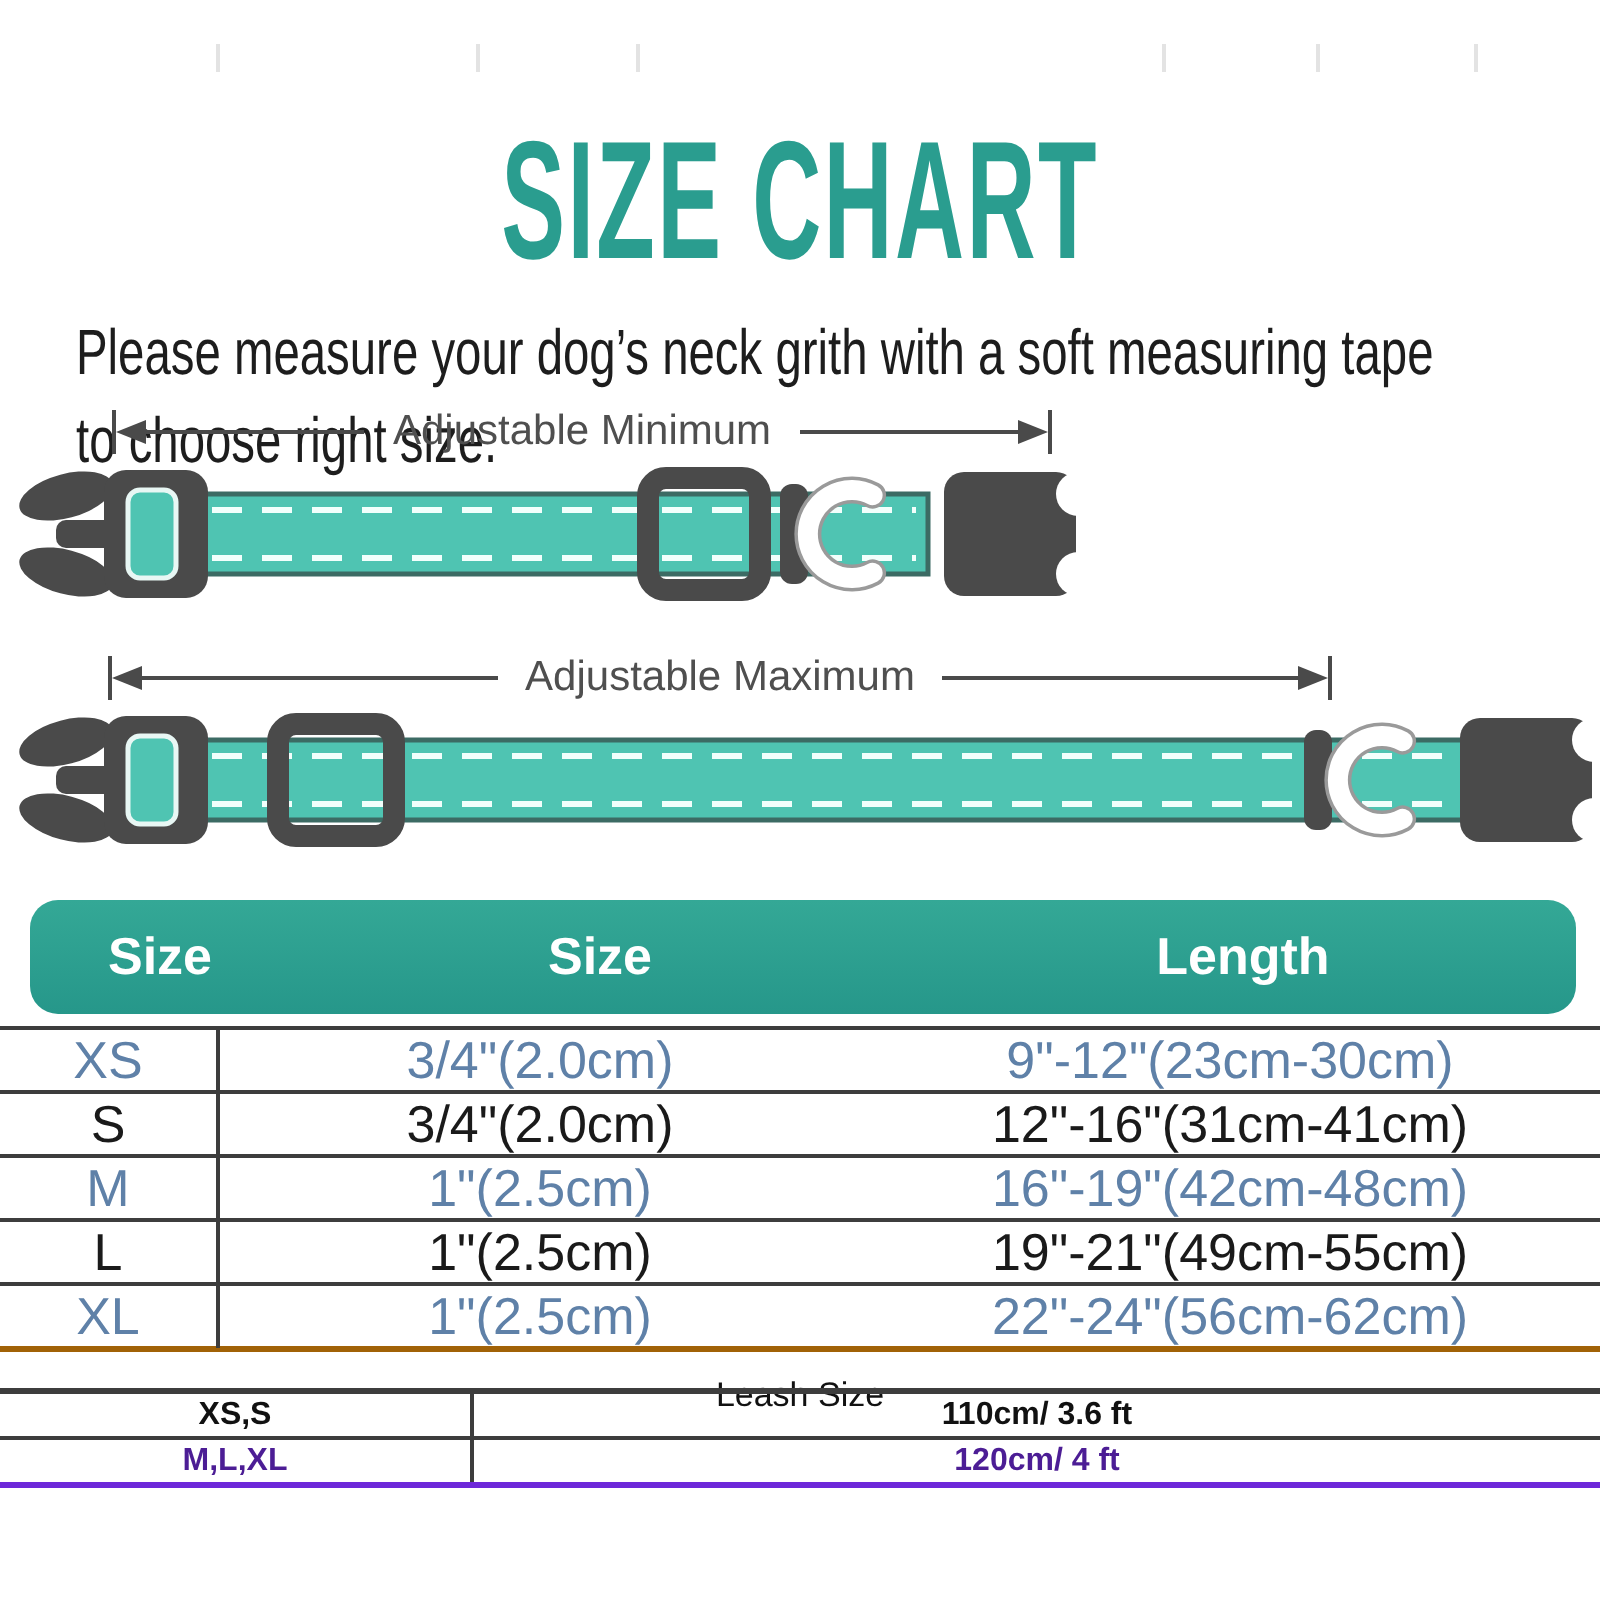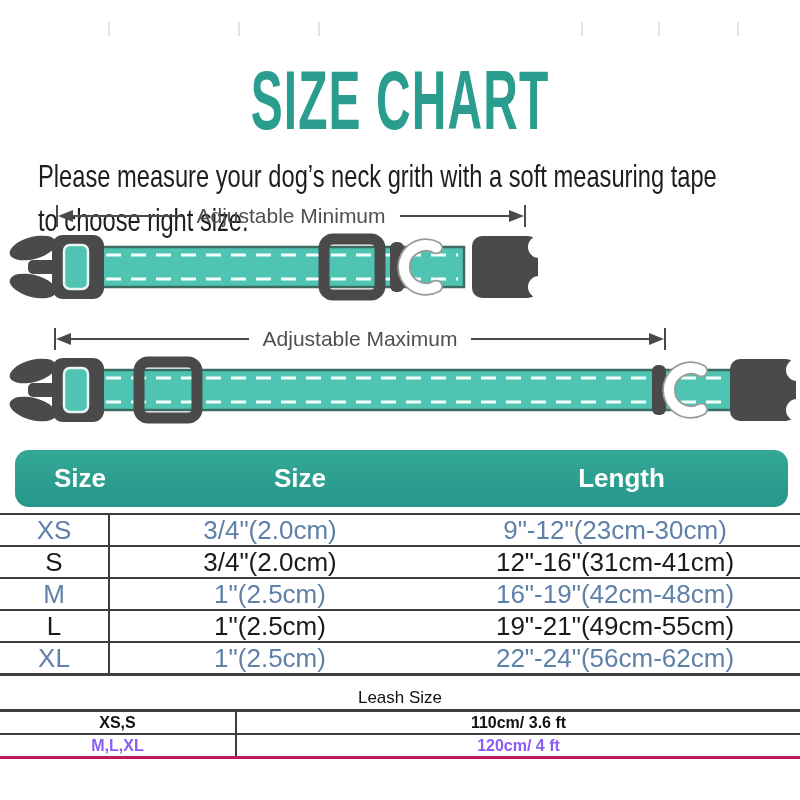--- a/index.html
+++ b/index.html
@@ -30,37 +30,37 @@
 
   
   .thead{position:absolute;left:15px;top:450px;width:773px;height:57px;border-radius:14px;
          background:linear-gradient(180deg,#34a896,#26978a);
          display:grid;grid-template-columns:130px 310px 1fr;align-items:center;
          color:#fff;font-size:26px;font-weight:bold;}
   .thead span{text-align:center;}
   .ctable{position:absolute;left:0;top:513px;width:800px;border-top:2px solid #3d3d3d;}
   .ctable .row{display:grid;grid-template-columns:110px 320px 370px;height:30px;
                border-bottom:2px solid #3d3d3d;align-items:center;text-align:center;font-size:26px;}
-  .ctable .row:last-child{border-bottom:3px solid #404040;}
+  .ctable .row:last-child{border-bottom:3px solid #a16207;}
   .ctable .cell-size{height:100%;display:flex;align-items:center;justify-content:center;
                      border-right:2px solid #3d3d3d;}
   .ctable .row.alt{color:#5f81a8;}
   .ctable .row.plain{color:#1a1a1a;}
 
   
   .leash-title{position:absolute;top:688px;left:0;width:800px;margin:0;text-align:center;
                font-size:17px;font-weight:normal;color:#111;}
-  .ltable{position:absolute;left:0;top:709px;width:800px;border-top:3px solid #3d3d3d;}
+  .ltable{position:absolute;left:0;top:694px;width:800px;border-top:3px solid #3d3d3d;}
   .ltable .row{display:grid;grid-template-columns:237px 563px;height:21px;
                border-bottom:2px solid #3d3d3d;align-items:center;text-align:center;
                font-size:16px;line-height:21px;}
   .ltable .row .cell-sizes{height:100%;display:flex;align-items:center;justify-content:center;
                            border-right:2px solid #3d3d3d;}
   .ltable .row.plain{color:#111;font-weight:bold;}
-  .ltable .row.alt{color:#8b5cf6;font-weight:bold;border-bottom:3px solid #be185d;}
+  .ltable .row.alt{color:#4c1d95;font-weight:bold;border-bottom:3px solid #6d28d9;}
 </style>
 </head>
 <body>
 
 <div id="page">
 
   <div>
     <span class="tick" style="left:108px"></span>
     <span class="tick" style="left:238px"></span>
     <span class="tick" style="left:318px"></span>

